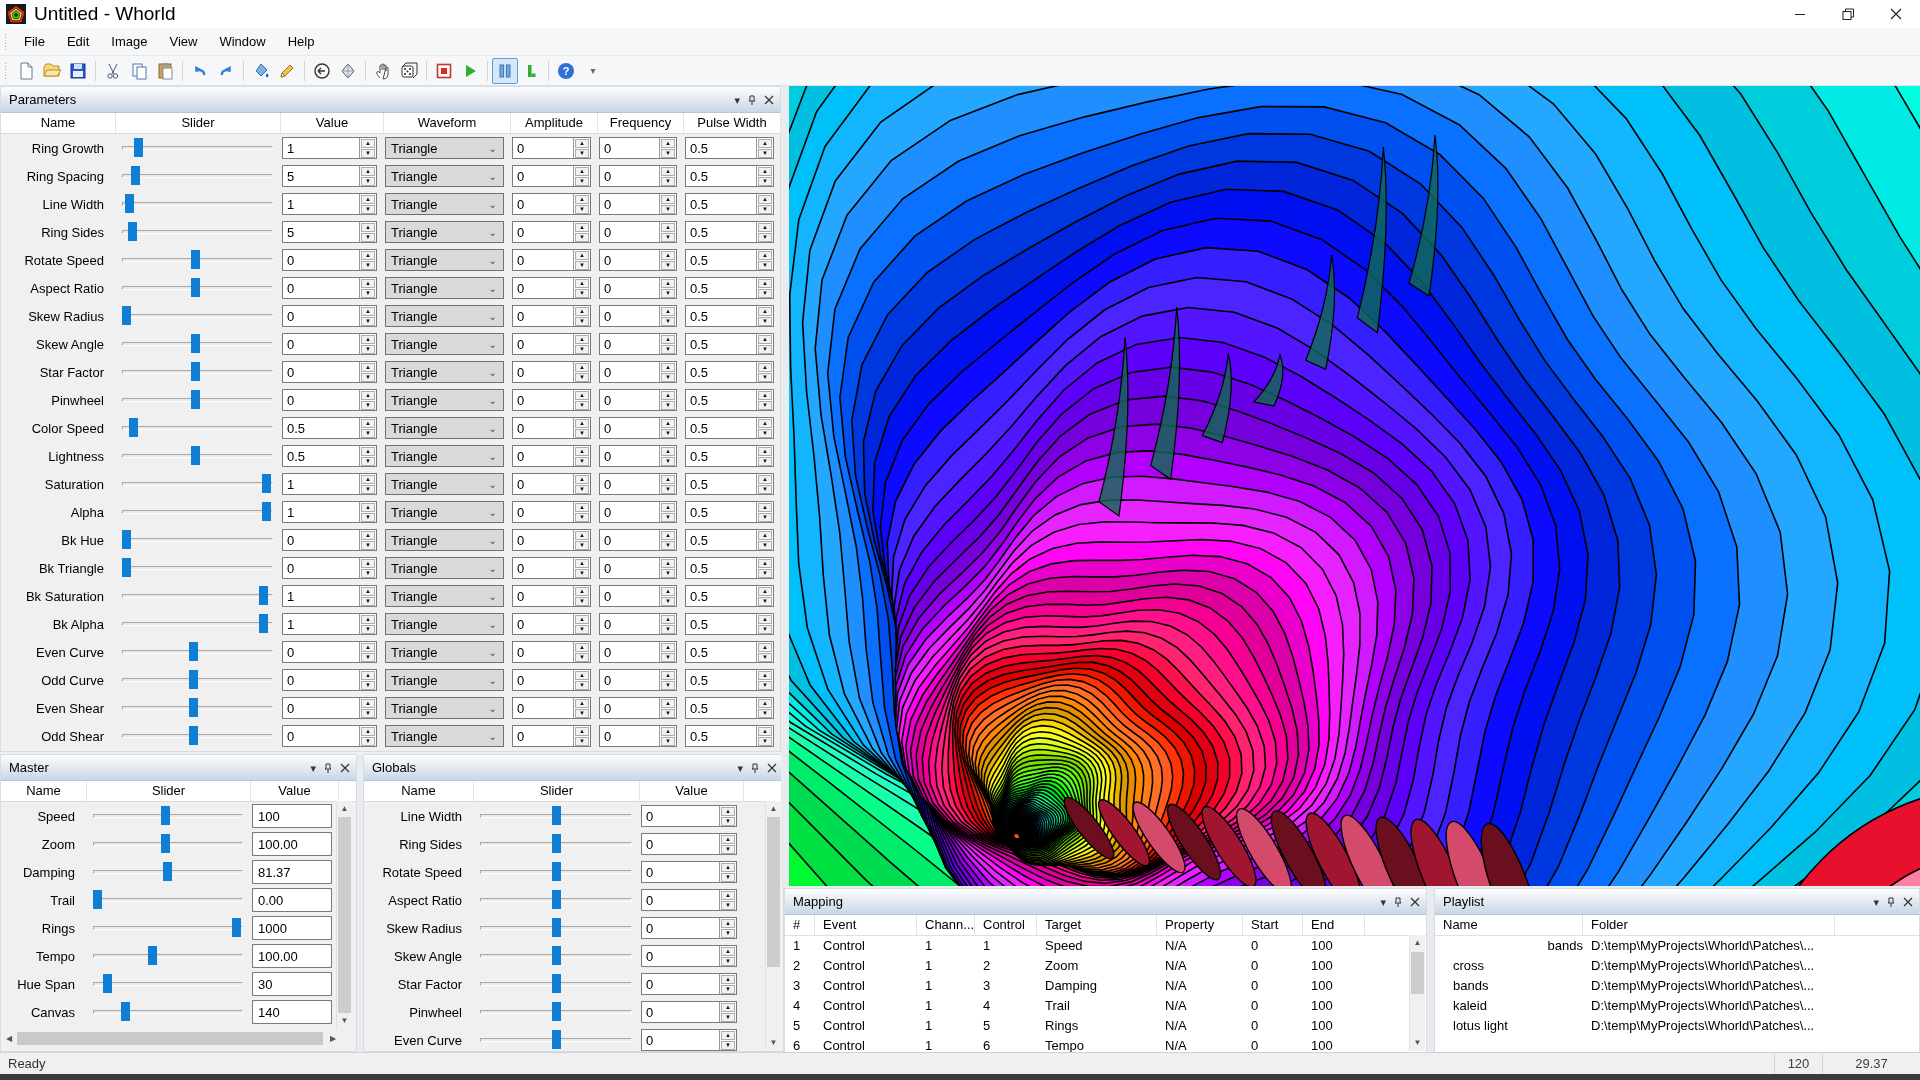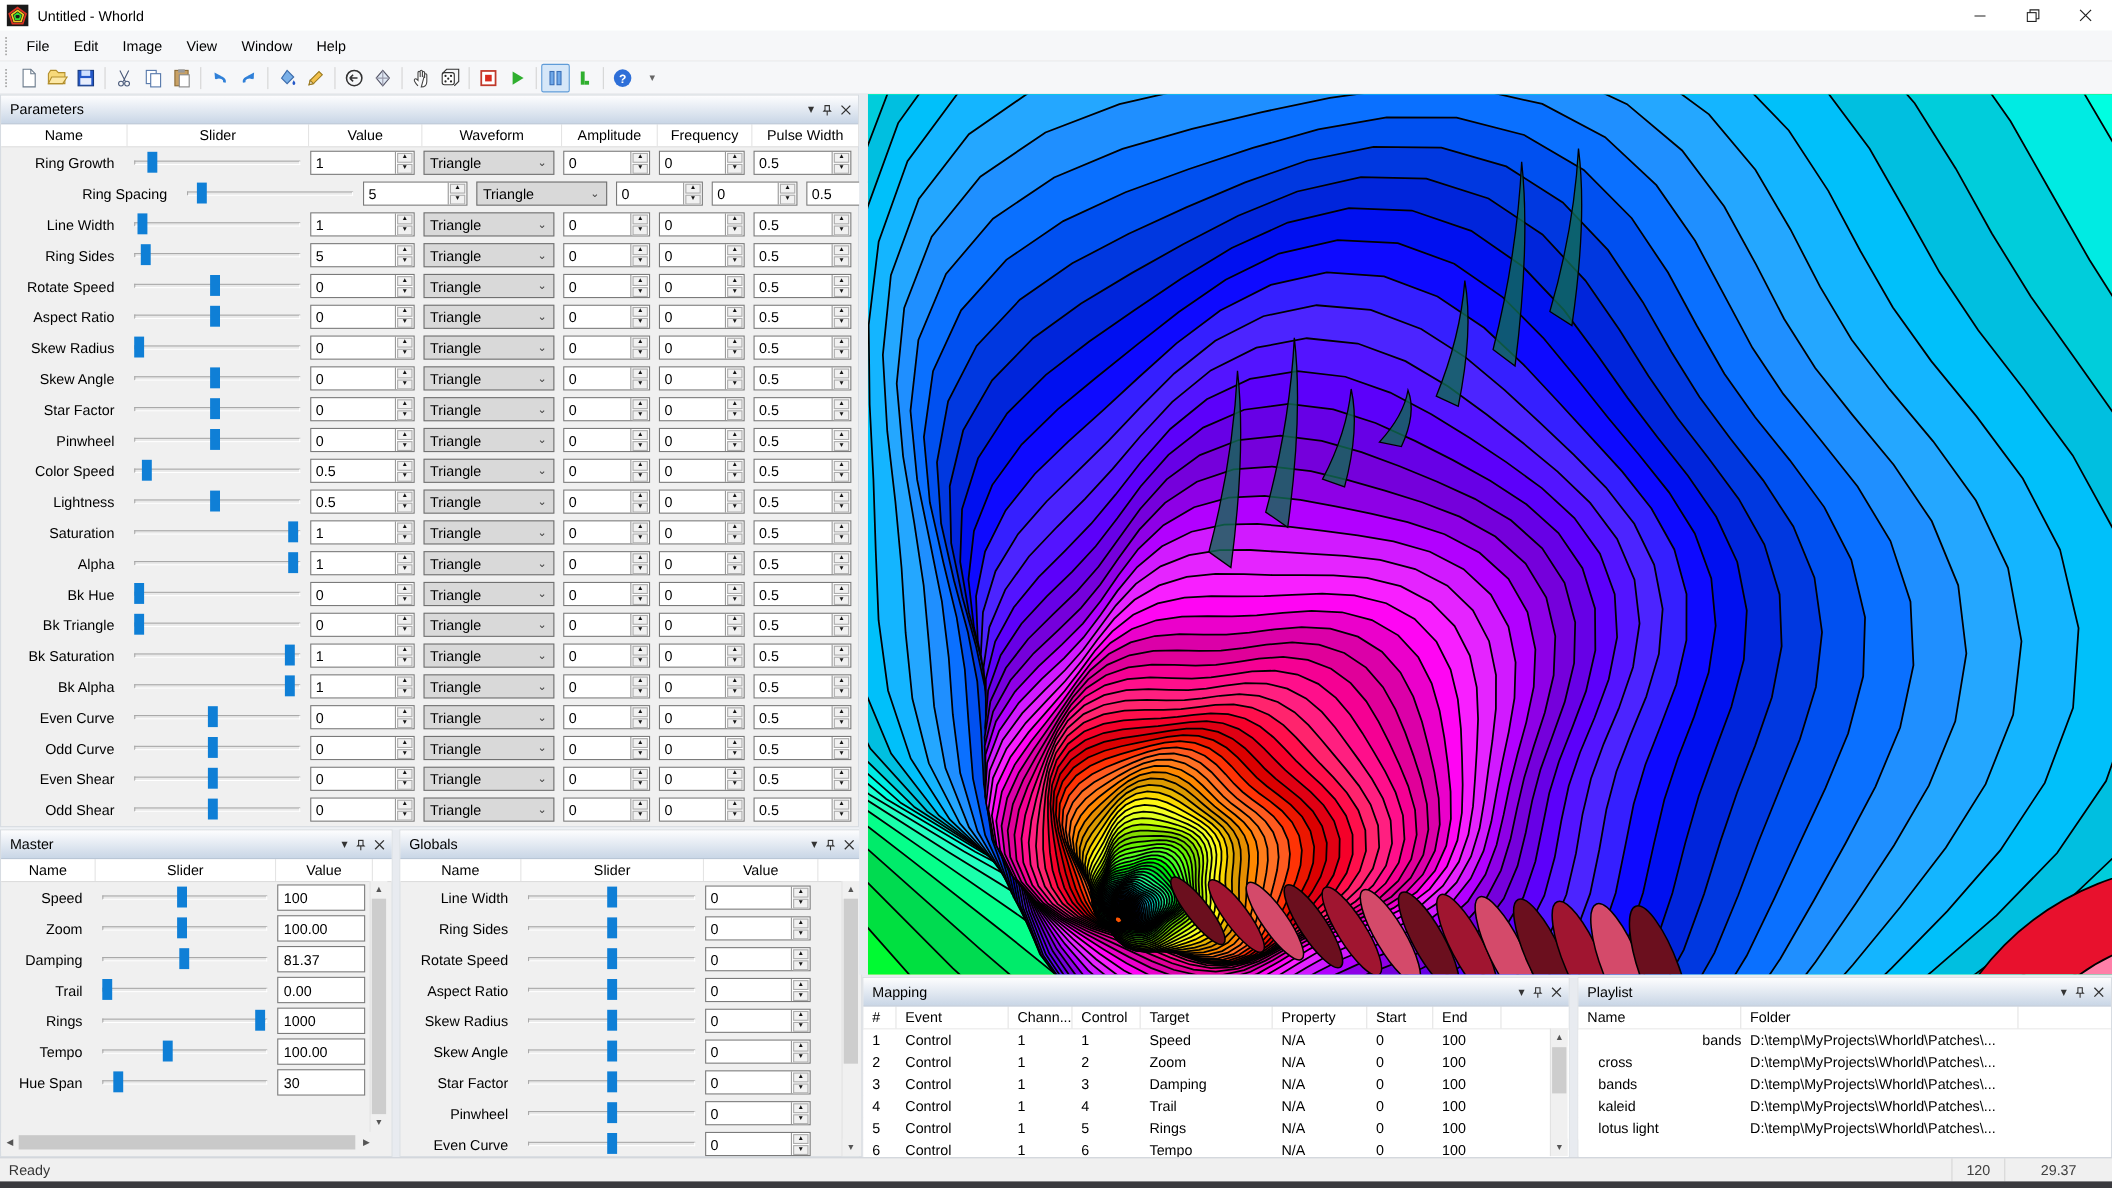--- a/index.html
+++ b/index.html
@@ -3,21 +3,21 @@
 <meta charset="utf-8">
 <style>
   * { margin:0; padding:0; box-sizing:border-box; }
   html,body { width:1920px; height:1080px; overflow:hidden;
     font-family:"Liberation Sans", sans-serif; font-size:13px; color:#000; background:#eef1f5; }
   .abs { position:absolute; }
 
   
   #titlebar { left:0; top:0; width:1920px; height:28px; background:#ffffff; display:flex; align-items:center; }
   #titlebar .logo { width:20px; height:20px; margin:0 8px 0 6px; }
-  #title-text { font-size:13px; }
+  #title-text { font-size:19px; }
   #winbtns { margin-left:auto; display:flex; }
   .winbtn { width:48px; height:28px; display:flex; align-items:center; justify-content:center; color:#222; }
 
   #menubar { left:0; top:28px; width:1920px; height:28px; background:#f6f7f9; display:flex; align-items:center; border-bottom:1px solid #e8e8e8; }
   .gripper { width:3px; height:18px; margin:0 6px 0 4px;
      background-image:radial-gradient(#a9a9a9 1px, transparent 1px); background-size:3px 3px; }
   .menu-item { padding:0 11px; height:24px; line-height:24px; }
 
   #toolbar { left:0; top:56px; width:1920px; height:30px; background:#f6f7f9; display:flex; align-items:center; border-bottom:1px solid #dfe2e6; }
   .tbtn { width:26px; height:26px; display:flex; align-items:center; justify-content:center; border:1px solid transparent; border-radius:2px; }
@@ -312,21 +312,21 @@
           </div>
         </div>
         <div class="spin">
           <input value="0.5" style="">
           <div class="spbtns">
             <div class="sb">▲</div>
             <div class="sb">▼</div>
           </div>
         </div>
       </div>
-      <div class="prow" style="grid-template-columns: 115px 165px 103px 127px 87px 86px 97px; margin-left: 48px;">
+      <div class="prow" style="grid-template-columns: 115px 165px 103px 127px 87px 86px 97px;">
         <div class="rname">Ring Spacing</div>
         <div class="slider-cell">
           <div class="track">
             <div class="thumb" style="left: calc(8% - 4px);"></div>
           </div>
         </div>
         <div class="spin">
           <input value="5" style="">
           <div class="spbtns">
             <div class="sb">▲</div>
@@ -1236,20 +1236,29 @@
         <div class="plain-edit">100.00</div>
       </div>
       <div class="prow" style="grid-template-columns: 86px 164px 88px;">
         <div class="rname">Hue Span</div>
         <div class="slider-cell">
           <div class="track">
             <div class="thumb" style="left: calc(9% - 4px);"></div>
           </div>
         </div>
         <div class="plain-edit">30</div>
+      </div>
+      <div class="prow" style="grid-template-columns: 86px 164px 88px;">
+        <div class="rname">Canvas</div>
+        <div class="slider-cell">
+          <div class="track">
+            <div class="thumb" style="left: calc(21% - 4px);"></div>
+          </div>
+        </div>
+        <div class="plain-edit">140</div>
       </div>
     </div>
   <div class="vscroll" style="right:4px;top:46px;height:228px;">
     <div class="arr">▲</div>
     <div class="vthumb" style="top:16px;bottom:16px;"></div>
     <div class="arr" style="position:absolute;bottom:0;left:0;right:0;">▼</div>
   </div>
   <div class="hscroll" style="left:0;bottom:4px;width:340px;">
     <div class="arr">◀</div>
     <div class="hthumb"></div>

